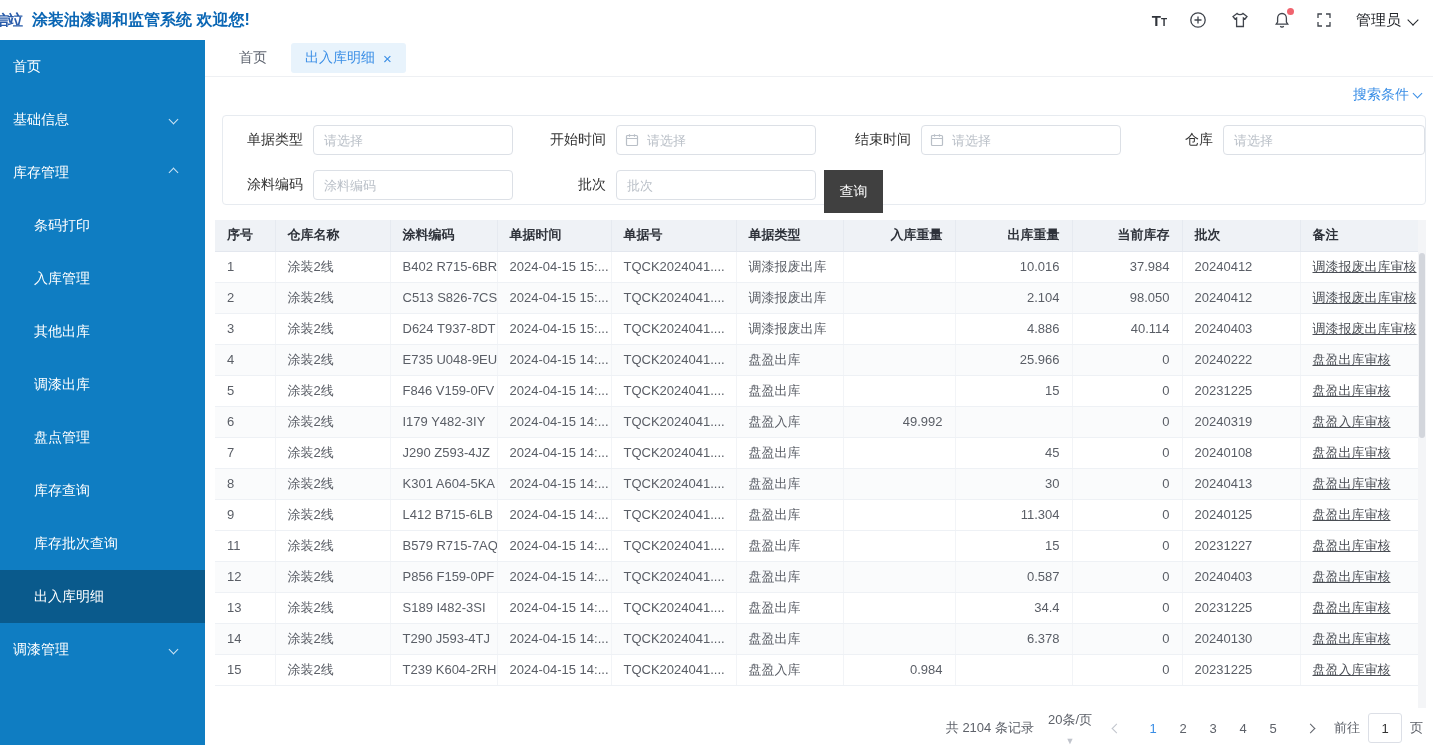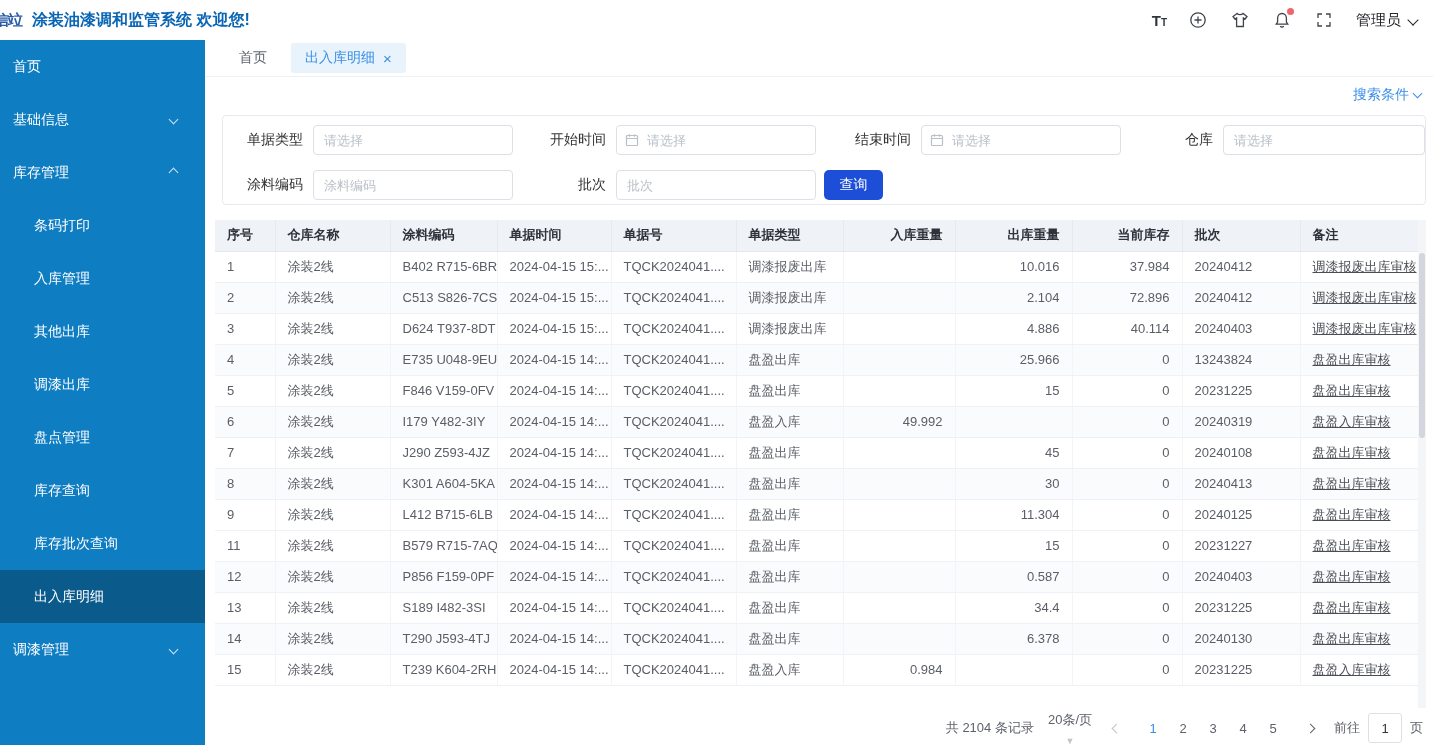--- a/index.html
+++ b/index.html
@@ -44,22 +44,22 @@
   .panel{position:absolute;left:17px;top:75px;width:1204px;height:90px;border:1px solid #e7ebf0;
     border-radius:4px;background:#fff;box-sizing:border-box;}
   .fgroup{position:absolute;display:flex;align-items:center;height:30px;}
   .flabel{font-size:14px;color:#333;text-align:right;margin-right:10px;white-space:nowrap;}
   .finput{height:30px;box-sizing:border-box;border:1px solid #dce0e6;border-radius:4px;
     font-size:13px;color:#333;padding:0 10px;outline:none;font-family:inherit;}
   .finput::placeholder{color:#b9bfc7;}
   .iwrap{position:relative;display:inline-block;}
   .iwrap svg{position:absolute;left:9px;top:8px;stroke:#b9bfc7;fill:none;stroke-width:1.2;}
   .iwrap .finput{padding-left:30px;}
-  .query-btn{position:absolute;left:601px;top:54px;width:59px;height:30px;background:#1d4ed8;color:#fff;
-    font-size:14px;border:none;border-radius:5px;cursor:pointer;font-family:inherit;}
+  .query-btn{position:absolute;left:601px;top:54px;width:59px;height:43px;background:#404040;color:#fff;
+    font-size:14px;border:none;border-radius:0;cursor:pointer;font-family:inherit;}
   
   .table-wrap{position:absolute;left:10px;top:180px;width:1211px;height:488px;overflow:hidden;}
   table{border-collapse:collapse;table-layout:fixed;width:1203px;font-size:13px;}
   th{height:31px;background:#eff2f6;color:#2e323a;font-weight:bold;border-bottom:1px solid #e3e7ee;
     border-right:1px solid #e6eaf0;padding:0 12px;box-sizing:border-box;white-space:nowrap;overflow:hidden;}
   td{height:31px;color:#5a5e66;border-bottom:1px solid #eef1f5;border-right:1px solid #f2f4f7;
     padding:0 12px;box-sizing:border-box;white-space:nowrap;overflow:hidden;}
   th:last-child,td:last-child{border-right:none;}
   tr.stripe td{background:#fafbfc;}
   .ta-l{text-align:left;}
@@ -267,21 +267,21 @@
           </tr>
           <tr class="trow stripe">
             <td class="ta-l">2</td>
             <td class="ta-l">涂装2线</td>
             <td class="ta-l">C513 S826-7CS</td>
             <td class="ta-l">2024-04-15 15:...</td>
             <td class="ta-l">TQCK2024041....</td>
             <td class="ta-l">调漆报废出库</td>
             <td class="ta-r"></td>
             <td class="ta-r">2.104</td>
-            <td class="ta-r">72.896</td>
+            <td class="ta-r">98.050</td>
             <td class="ta-l">20240412</td>
             <td class="ta-l"><span class="cell-link">调漆报废出库审核</span></td>
           </tr>
           <tr class="trow">
             <td class="ta-l">3</td>
             <td class="ta-l">涂装2线</td>
             <td class="ta-l">D624 T937-8DT</td>
             <td class="ta-l">2024-04-15 15:...</td>
             <td class="ta-l">TQCK2024041....</td>
             <td class="ta-l">调漆报废出库</td>
@@ -294,21 +294,21 @@
           <tr class="trow stripe">
             <td class="ta-l">4</td>
             <td class="ta-l">涂装2线</td>
             <td class="ta-l">E735 U048-9EU</td>
             <td class="ta-l">2024-04-15 14:...</td>
             <td class="ta-l">TQCK2024041....</td>
             <td class="ta-l">盘盈出库</td>
             <td class="ta-r"></td>
             <td class="ta-r">25.966</td>
             <td class="ta-r">0</td>
-            <td class="ta-l">13243824</td>
+            <td class="ta-l">20240222</td>
             <td class="ta-l"><span class="cell-link">盘盈出库审核</span></td>
           </tr>
           <tr class="trow">
             <td class="ta-l">5</td>
             <td class="ta-l">涂装2线</td>
             <td class="ta-l">F846 V159-0FV</td>
             <td class="ta-l">2024-04-15 14:...</td>
             <td class="ta-l">TQCK2024041....</td>
             <td class="ta-l">盘盈出库</td>
             <td class="ta-r"></td>

